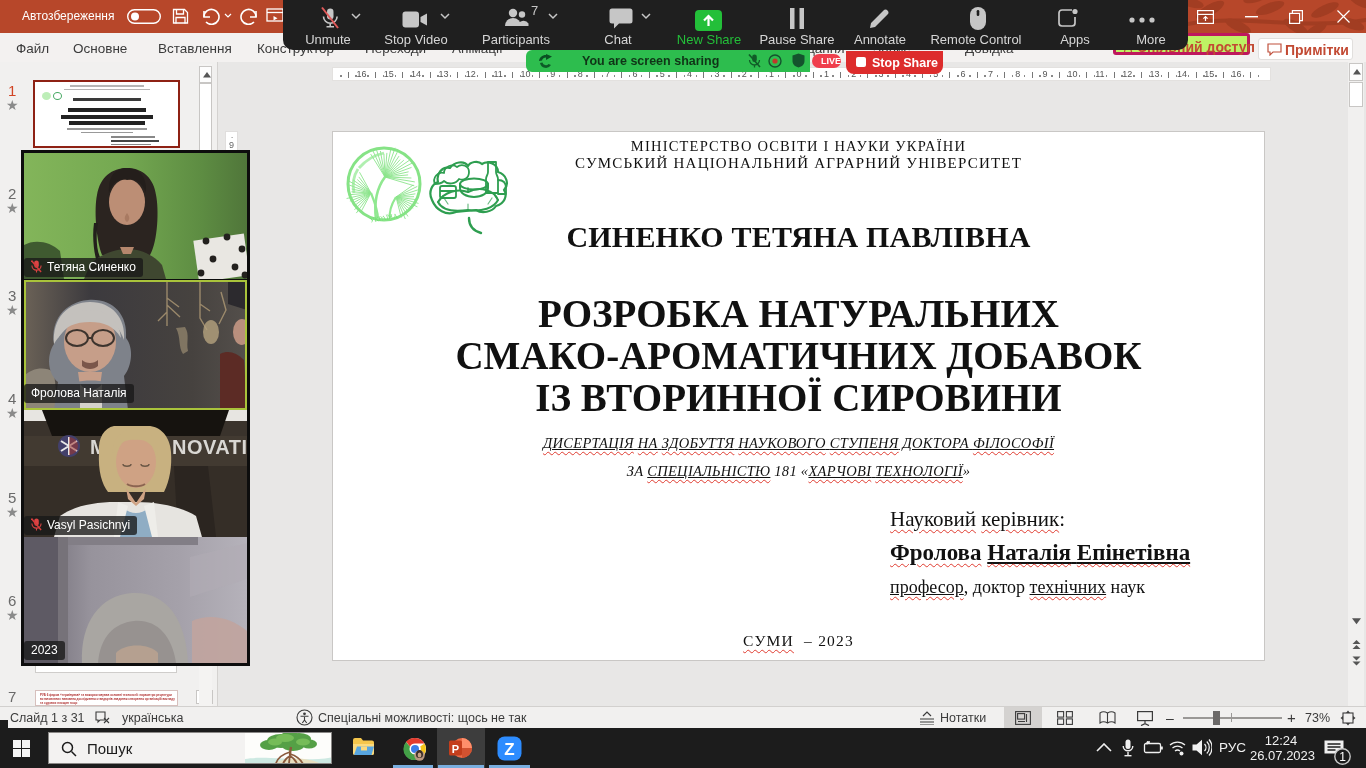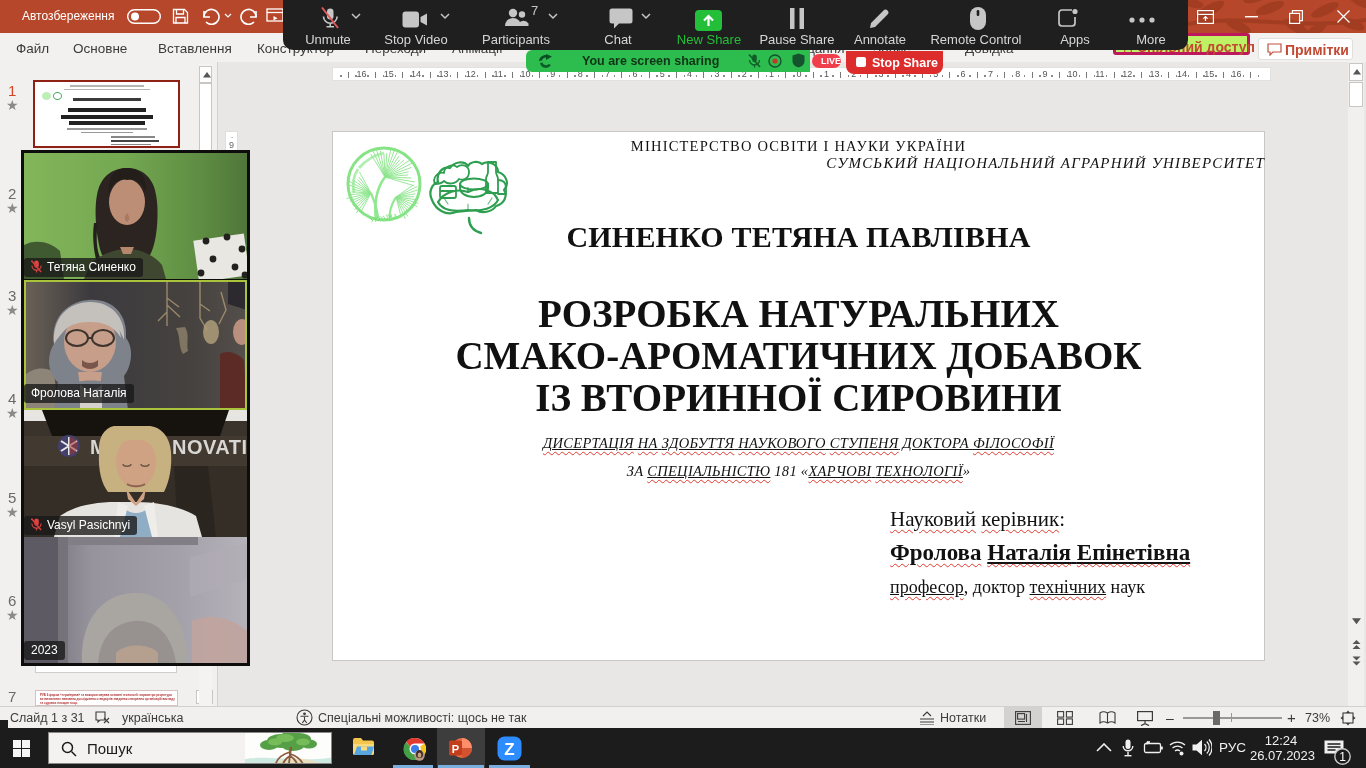--- a/index.html
+++ b/index.html
@@ -302,21 +302,21 @@
 <svg class="a" style="left:1352px;top:640px" width="9" height="10" viewBox="0 0 9 10" fill="#555">
     <path d="M4.5 0 l4 4 h-8 z"></path>
     <path d="M4.5 5 l4 4 h-8 z"></path>
   </svg>
 <svg class="a" style="left:1352px;top:656px" width="9" height="10" viewBox="0 0 9 10" fill="#555">
     <path d="M0.5 0.5 h8 l-4 4 z"></path>
     <path d="M0.5 5.5 h8 l-4 4 z"></path>
   </svg>
 <div class="a ser" style="left:332px;top:131px;width:933px;height:530px;color:#111;">
     <div class="a" style="left:0;top:7px;width:933px;text-align:center;font-size:14.5px;letter-spacing:1.2px;" id="m1">МІНІСТЕРСТВО ОСВІТИ І НАУКИ УКРАЇНИ</div>
-    <div class="a" style="left:0;top:24px;width:933px;text-align:right;font-size:15px;letter-spacing:1.2px;font-style:italic;" id="m2">СУМСЬКИЙ НАЦІОНАЛЬНИЙ АГРАРНИЙ УНІВЕРСИТЕТ</div>
+    <div class="a" style="left:0;top:24px;width:933px;text-align:center;font-size:15px;letter-spacing:1.2px;" id="m2">СУМСЬКИЙ НАЦІОНАЛЬНИЙ АГРАРНИЙ УНІВЕРСИТЕТ</div>
 <svg class="a" style="left:12px;top:12px" width="80" height="82" viewBox="0 0 80 82">
  <g stroke="#86e386" fill="none">
  <circle cx="40" cy="41" r="36" stroke-width="3"></circle>
  <g stroke-width="0.9" opacity="0.95">
 <line x1="41" y1="34" x2="26.7" y2="11.1"></line>
           <line x1="41" y1="34" x2="28.2" y2="6.2"></line>
           <line x1="41" y1="34" x2="32.0" y2="5.1"></line>
           <line x1="41" y1="34" x2="36.4" y2="8.0"></line>
           <line x1="41" y1="34" x2="39.9" y2="10.8"></line>
           <line x1="41" y1="34" x2="42.9" y2="9.9"></line>
@@ -385,20 +385,21 @@
  <path d="M70 22 c5 0 8 3 8 8 v6 h-8" stroke-width="1.8"></path>
  <path d="M41 60 C41 68 46 73 53 75" stroke-width="2.4"></path>
 </svg>
 <div class="a" style="left:0;top:89px;width:933px;text-align:center;font-weight:bold;font-size:30px;letter-spacing:0.2px;" id="nm">СИНЕНКО ТЕТЯНА ПАВЛІВНА</div>
     <div class="a" style="left:0;top:162px;width:933px;text-align:center;font-weight:bold;font-size:39px;line-height:42px;" id="tt">РОЗРОБКА НАТУРАЛЬНИХ<br>СМАКО-АРОМАТИЧНИХ ДОБАВОК<br>ІЗ ВТОРИННОЇ СИРОВИНИ</div>
     <div class="a" style="left:0;top:304px;width:933px;text-align:center;font-style:italic;font-size:14.5px;letter-spacing:0.3px;" id="d1"><u><span style="text-decoration:underline wavy #e03c31 1px;text-underline-offset:3px;">ДИСЕРТАЦІЯ</span> <span style="text-decoration:underline wavy #e03c31 1px;text-underline-offset:3px;">НА</span> <span style="text-decoration:underline wavy #e03c31 1px;text-underline-offset:3px;">ЗДОБУТТЯ</span> <span style="text-decoration:underline wavy #e03c31 1px;text-underline-offset:3px;">НАУКОВОГО</span> <span style="text-decoration:underline wavy #e03c31 1px;text-underline-offset:3px;">СТУПЕНЯ</span> ДОКТОРА <span style="text-decoration:underline wavy #e03c31 1px;text-underline-offset:3px;">ФІЛОСОФІЇ</span></u></div>
     <div class="a" style="left:0;top:332px;width:933px;text-align:center;font-style:italic;font-size:14.5px;letter-spacing:0.3px;" id="d2">ЗА <u><span style="text-decoration:underline wavy #e03c31 1px;text-underline-offset:3px;">СПЕЦІАЛЬНІСТЮ</span></u> 181 «<u><span style="text-decoration:underline wavy #e03c31 1px;text-underline-offset:3px;">ХАРЧОВІ</span> <span style="text-decoration:underline wavy #e03c31 1px;text-underline-offset:3px;">ТЕХНОЛОГІЇ</span></u>»</div>
     <div class="a" style="left:558px;top:376px;font-size:21px;" id="s1"><span style="text-decoration:underline wavy #e03c31 1px;text-underline-offset:3px;">Науковий</span> <span style="text-decoration:underline wavy #e03c31 1px;text-underline-offset:3px;">керівник</span>:</div>
     <div class="a" style="left:558px;top:409px;font-weight:bold;font-size:23px;" id="s2"><span style="text-decoration:underline wavy #e03c31 1px;text-underline-offset:3px;">Фролова</span> <u><span style="text-decoration:underline wavy #e03c31 1px;text-underline-offset:3px;">Наталія</span> <span style="text-decoration:underline wavy #e03c31 1px;text-underline-offset:3px;">Епінетівна</span></u></div>
     <div class="a" style="left:558px;top:446px;font-size:18px;" id="s3"><u><span style="text-decoration:underline wavy #e03c31 1px;text-underline-offset:3px;">професор</span></u>, доктор <u><span style="text-decoration:underline wavy #e03c31 1px;text-underline-offset:3px;">технічних</span></u> наук</div>
+    <div class="a" style="left:0;top:501px;width:933px;text-align:center;font-size:15.5px;letter-spacing:1.2px;" id="su"><span style="text-decoration:underline wavy #e03c31 1px;text-underline-offset:3px;">СУМИ</span>&nbsp; – 2023</div>
   </div>
 <div class="a" style="left:21px;top:150px;width:229px;height:516px;background:#0d0d0d;">
 <svg class="a" style="left:3px;top:3px" width="223" height="126" viewBox="0 0 223 126">
  <defs>
         <linearGradient id="g1" x1="0" y1="0" x2="1" y2="0">
   <stop offset="0" stop-color="#83b55a"></stop>
           <stop offset="0.45" stop-color="#74a851"></stop>
           <stop offset="0.8" stop-color="#5d8c42"></stop>
           <stop offset="1" stop-color="#50763a"></stop>
         </linearGradient>

